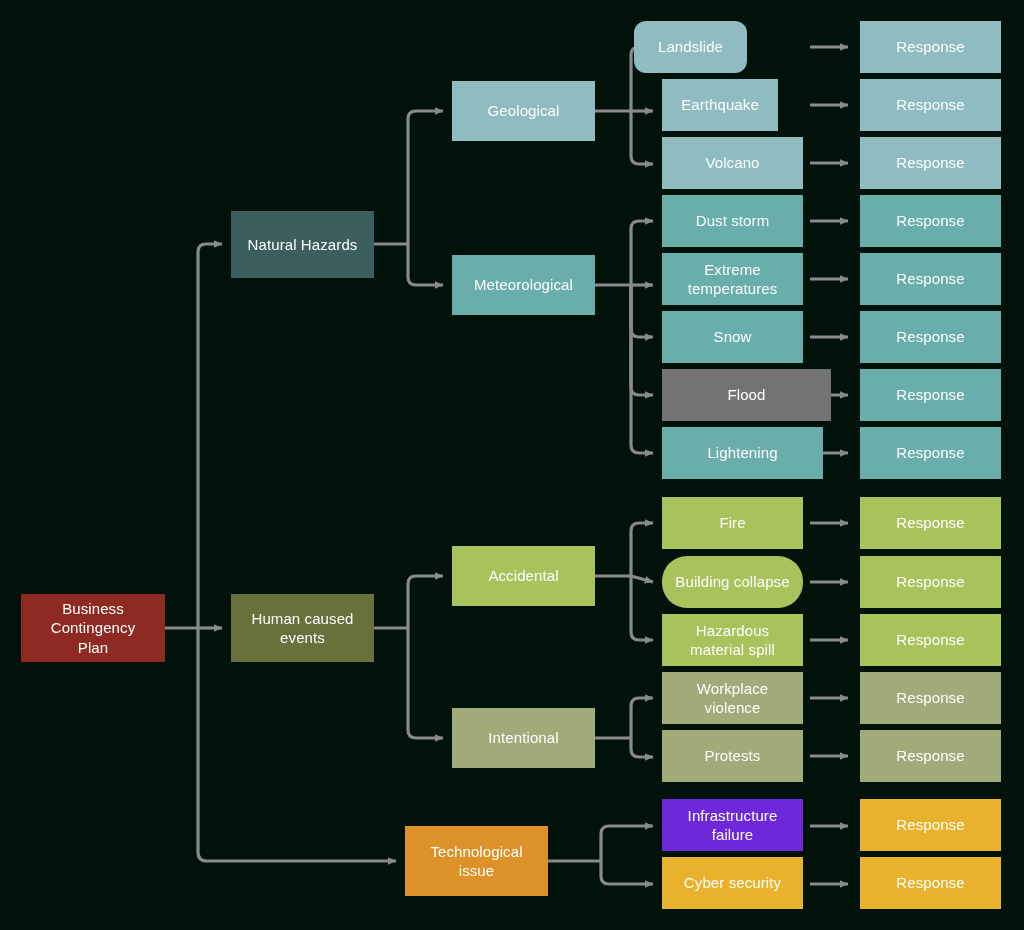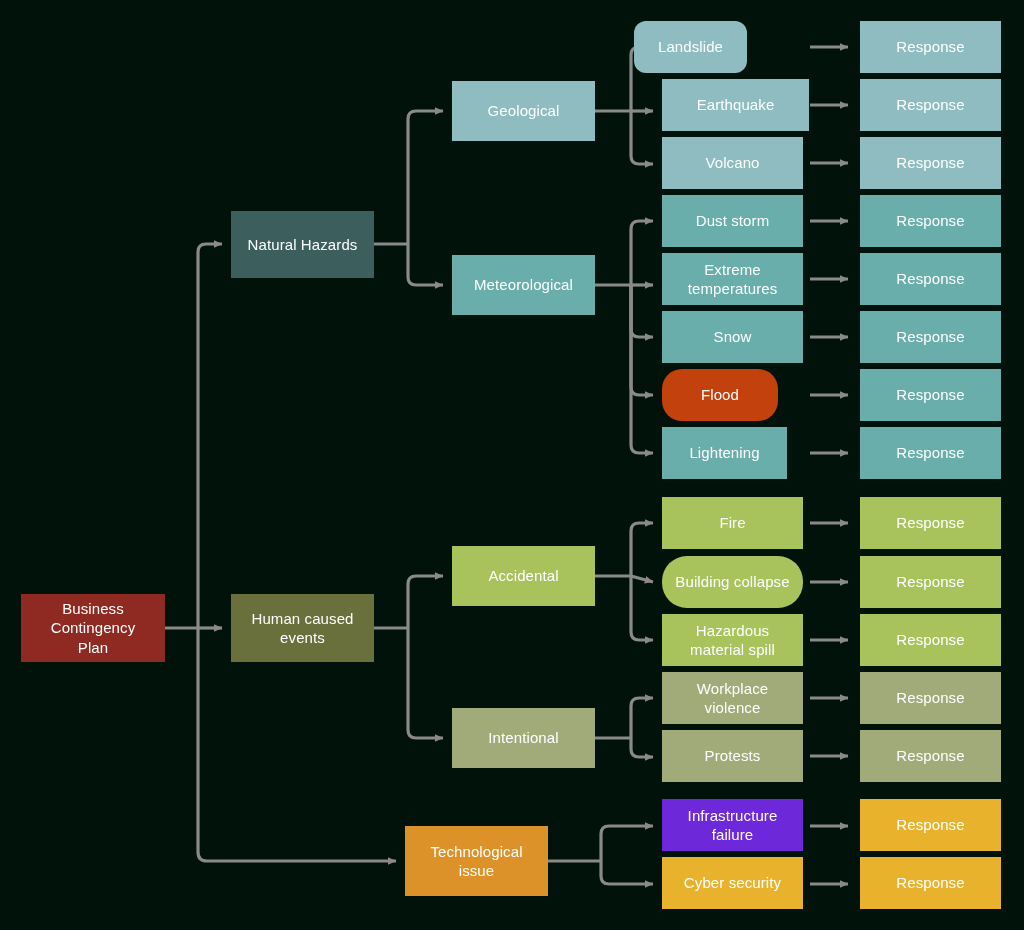--- a/index.html
+++ b/index.html
@@ -132,21 +132,21 @@
     <span>Intentional</span>
   </div>
 
   <div id="leaf-host">
       <div class="node" style="left: 634px; top: 21px; width: 113px; height: 52px; background: rgb(142, 188, 192); border-radius: 12px;">
         <span>Landslide</span>
       </div>
       <div class="node" style="left: 860px; top: 21px; width: 141px; height: 52px; background: rgb(142, 188, 192);">
         <span>Response</span>
       </div>
-      <div class="node" style="left: 662px; top: 79px; width: 147px; height: 52px; background: rgb(142, 188, 192);">
+      <div class="node" style="left: 662px; top: 79px; width: 116px; height: 52px; background: rgb(142, 188, 192);">
         <span>Earthquake</span>
       </div>
       <div class="node" style="left: 860px; top: 79px; width: 141px; height: 52px; background: rgb(142, 188, 192);">
         <span>Response</span>
       </div>
       <div class="node" style="left: 662px; top: 137px; width: 141px; height: 52px; background: rgb(142, 188, 192);">
         <span>Volcano</span>
       </div>
       <div class="node" style="left: 860px; top: 137px; width: 141px; height: 52px; background: rgb(142, 188, 192);">
         <span>Response</span>
@@ -162,27 +162,27 @@
       </div>
       <div class="node" style="left: 860px; top: 253px; width: 141px; height: 52px; background: rgb(105, 174, 171);">
         <span>Response</span>
       </div>
       <div class="node" style="left: 662px; top: 311px; width: 141px; height: 52px; background: rgb(105, 174, 171);">
         <span>Snow</span>
       </div>
       <div class="node" style="left: 860px; top: 311px; width: 141px; height: 52px; background: rgb(105, 174, 171);">
         <span>Response</span>
       </div>
-      <div class="node" style="left: 662px; top: 369px; width: 116px; height: 52px; background: #c2410c; border-radius: 20px;">
+      <div class="node" style="left: 662px; top: 369px; width: 169px; height: 52px; background: #737373;">
         <span>Flood</span>
       </div>
       <div class="node" style="left: 860px; top: 369px; width: 141px; height: 52px; background: rgb(105, 174, 171);">
         <span>Response</span>
       </div>
-      <div class="node" style="left: 662px; top: 427px; width: 125px; height: 52px; background: rgb(105, 174, 171);">
+      <div class="node" style="left: 662px; top: 427px; width: 161px; height: 52px; background: rgb(105, 174, 171);">
         <span>Lightening</span>
       </div>
       <div class="node" style="left: 860px; top: 427px; width: 141px; height: 52px; background: rgb(105, 174, 171);">
         <span>Response</span>
       </div>
       <div class="node" style="left: 662px; top: 497px; width: 141px; height: 52px; background: rgb(168, 195, 92);">
         <span>Fire</span>
       </div>
       <div class="node" style="left: 860px; top: 497px; width: 141px; height: 52px; background: rgb(168, 195, 92);">
         <span>Response</span>

